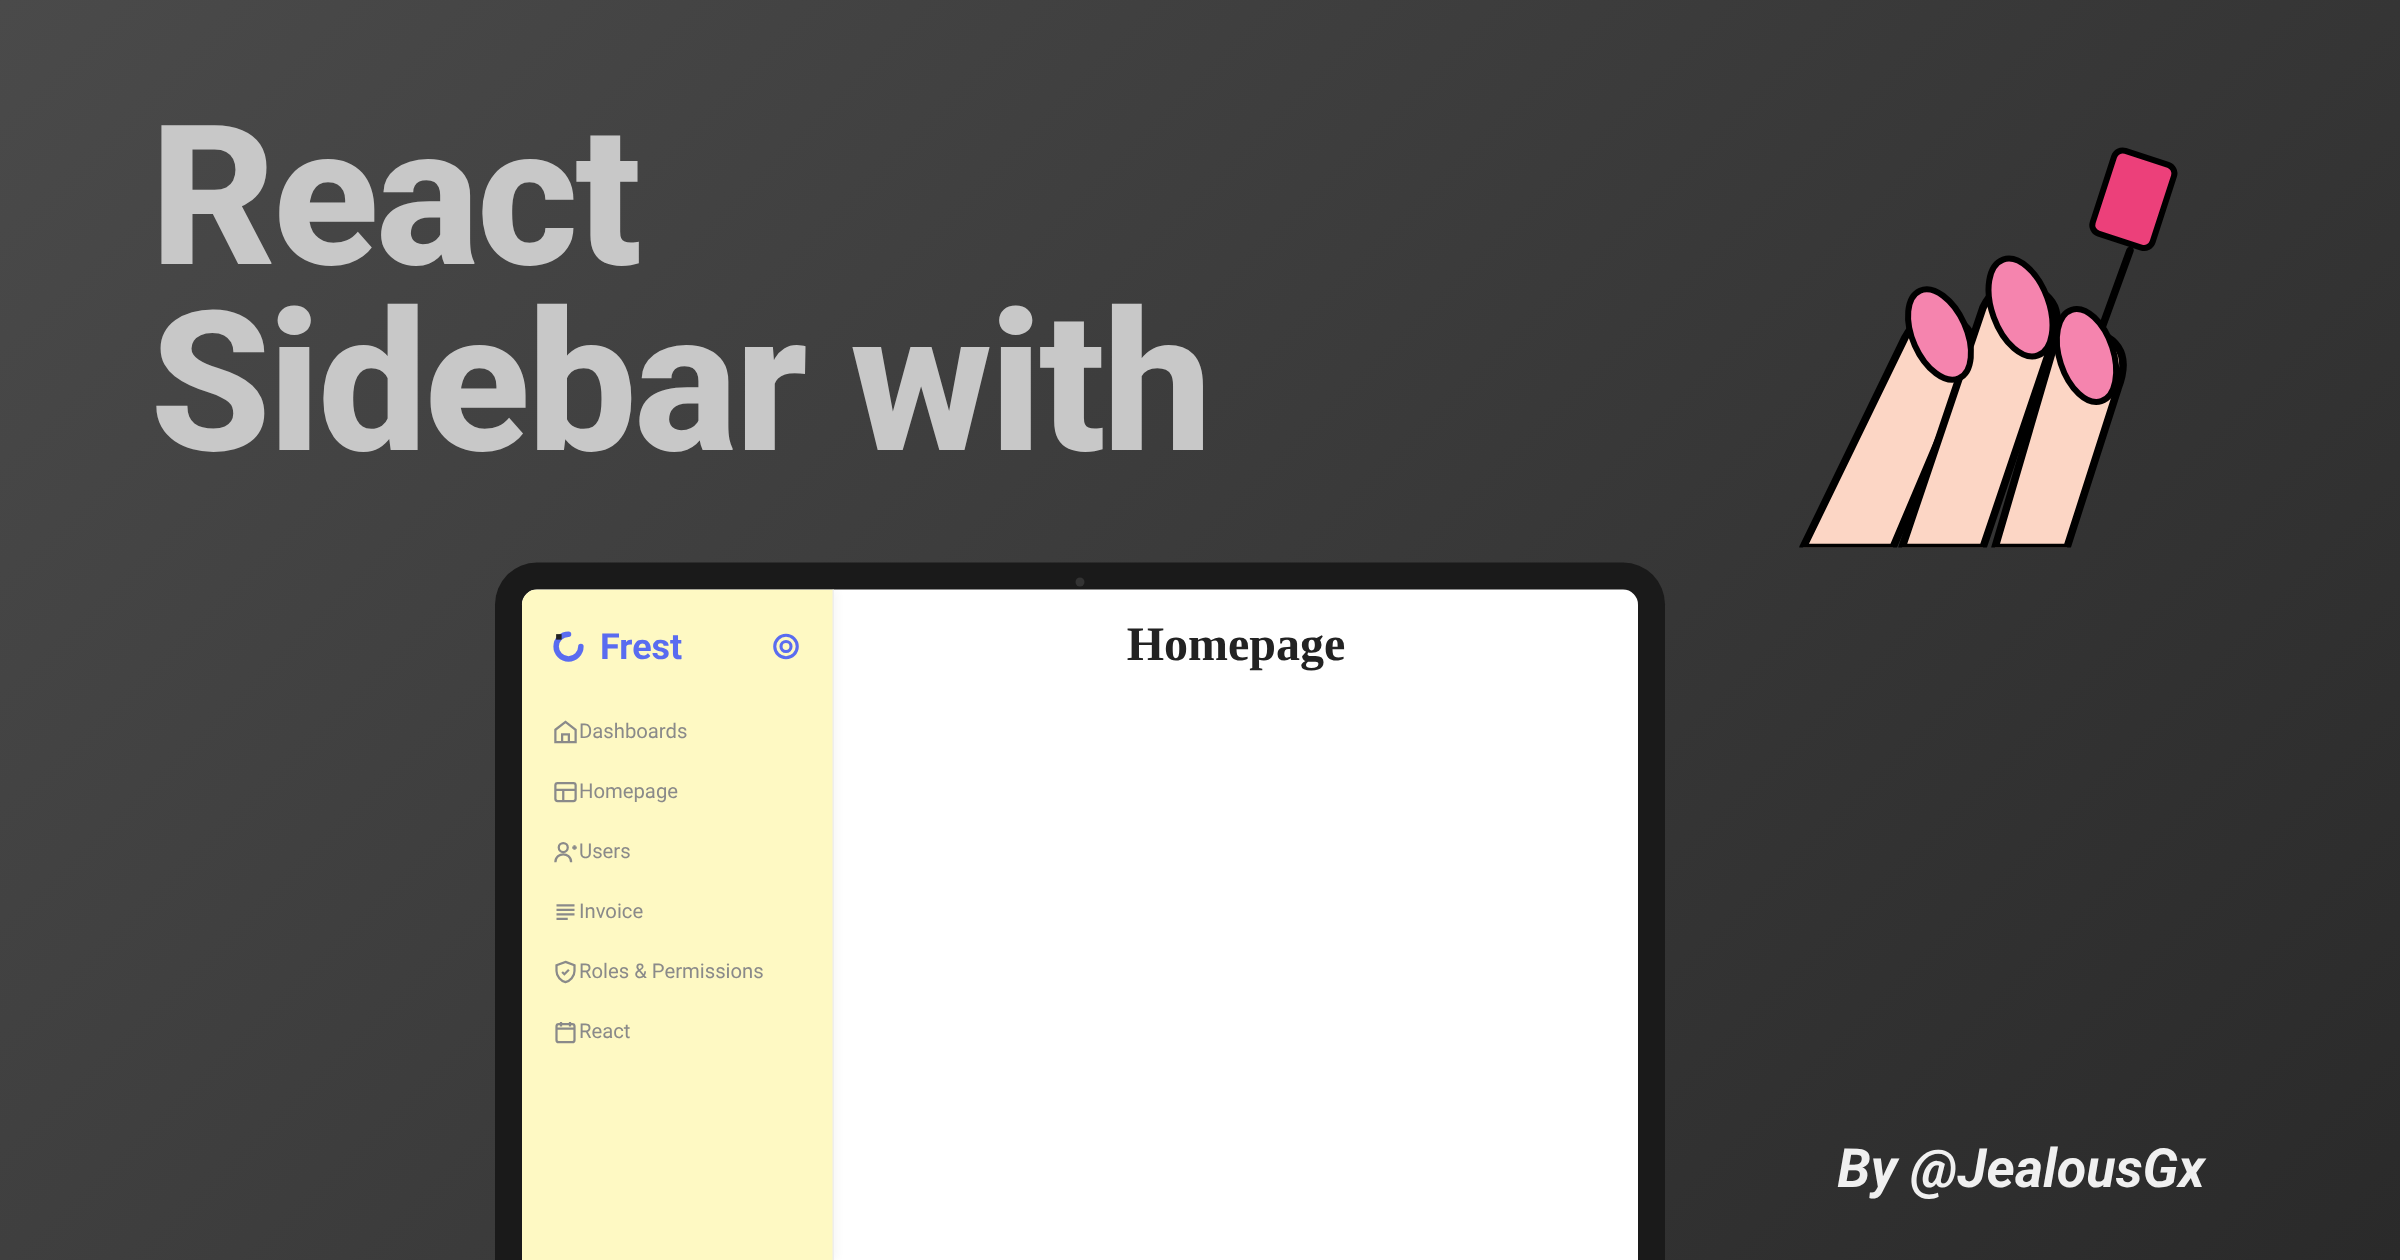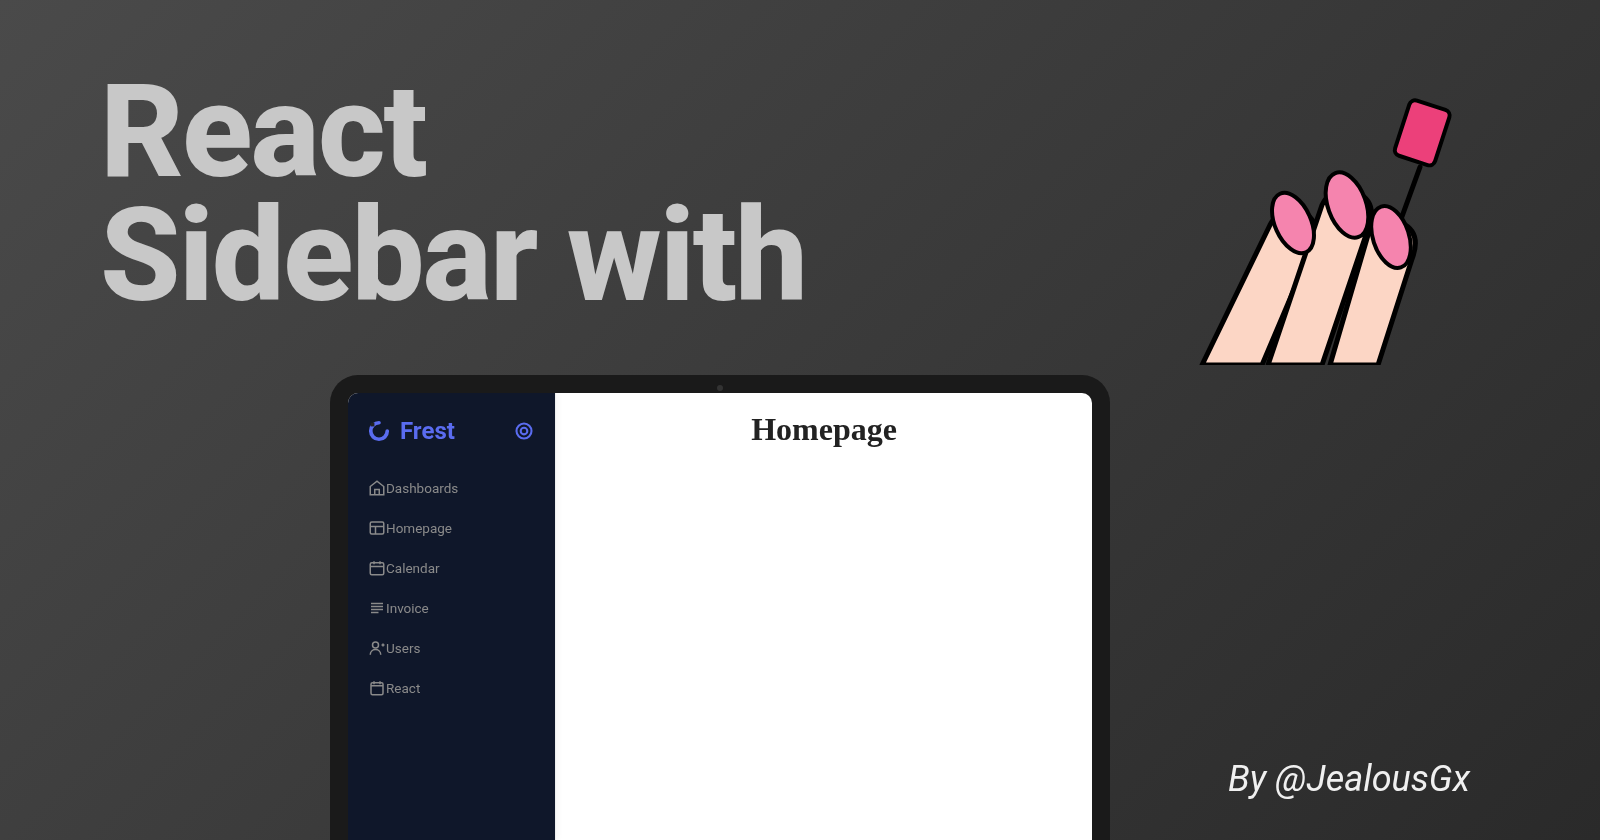--- a/index.html
+++ b/index.html
@@ -26,21 +26,21 @@
       top: 95px;
       right: 130px;
       width: 280px;
       height: 270px;
     }
     .credit {
       position: absolute;
       bottom: 40px;
       right: 130px;
       font-size: 36px;
-      font-weight: 400;
+      font-weight: 700;
       color: #f0f0f0;
       font-style: italic;
     }
     .laptop {
       position: absolute;
       bottom: 0;
       left: 330px;
       width: 780px;
       height: 465px;
       background: #1a1a1a;
@@ -61,21 +61,21 @@
     .screen {
       width: 100%;
       height: 100%;
       background: #fff;
       border-radius: 10px 10px 0 0;
       display: flex;
       overflow: hidden;
     }
     .sidebar {
       width: 208px;
-      background: #0f172a;
+      background: #fef9c3;
       border-right: 1px solid #eee;
       box-shadow: 2px 0 6px rgba(0,0,0,0.04);
       display: flex;
       flex-direction: column;
       padding-top: 16px;
       text-align: center;
     }
     .sidebar-header {
       display: flex;
       align-items: center;
@@ -208,56 +208,54 @@
           <span class="icon">
             <svg width="18" height="18" viewBox="0 0 24 24" fill="none" stroke-width="2">
               <rect x="3" y="4" width="18" height="16" rx="2"></rect>
                 <line x1="3" y1="10" x2="21" y2="10"></line>
                 <line x1="10" y1="10" x2="10" y2="20"></line>
             </svg>
           </span>
           <span>Homepage</span>
         </div>
 
-        <div class="nav-item">
-          <span class="icon">
-            <svg width="18" height="18" viewBox="0 0 24 24" fill="none" stroke-width="2">
-              <rect x="3" y="5" width="18" height="16" rx="2"></rect>
-                <line x1="3" y1="10" x2="21" y2="10"></line>
-                <line x1="8" y1="3" x2="8" y2="7"></line>
-                <line x1="16" y1="3" x2="16" y2="7"></line>
-            </svg>
-          </span>
-          <span>Calendar</span>
+
+        <div class="nav-item">
+          <span class="icon">
+            <svg width="18" height="18" viewBox="0 0 24 24" fill="none" stroke-width="2">
+              <circle cx="10" cy="8" r="4"></circle>
+                <path d="M3 21 C3 16 7 14 10 14 C13 14 17 16 17 21"></path>
+                <line x1="18" y1="8" x2="22" y2="8"></line>
+                <line x1="20" y1="6" x2="20" y2="10"></line>
+            </svg>
+          </span>
+          <span>Users</span>
         </div>
 
         <div class="nav-item">
           <span class="icon">
             <svg width="18" height="18" viewBox="0 0 24 24" fill="none" stroke-width="2">
               <line x1="4" y1="6" x2="20" y2="6"></line>
                 <line x1="4" y1="10" x2="20" y2="10"></line>
                 <line x1="4" y1="14" x2="20" y2="14"></line>
                 <line x1="4" y1="18" x2="14" y2="18"></line>
             </svg>
           </span>
           <span>Invoice</span>
         </div>
 
         <div class="nav-item">
           <span class="icon">
             <svg width="18" height="18" viewBox="0 0 24 24" fill="none" stroke-width="2">
-              <circle cx="10" cy="8" r="4"></circle>
-                <path d="M3 21 C3 16 7 14 10 14 C13 14 17 16 17 21"></path>
-                <line x1="18" y1="8" x2="22" y2="8"></line>
-                <line x1="20" y1="6" x2="20" y2="10"></line>
-            </svg>
-          </span>
-          <span>Users</span>
-        </div>
-
+              <path d="M12 3 L20 6 V11 C20 16 16 20 12 21 C8 20 4 16 4 11 V6 Z"></path>
+                <path d="M9 12 L11 14 L15 10"></path>
+            </svg>
+          </span>
+          <span>Roles &amp; Permissions</span>
+        </div>
 
         <div class="nav-item">
           <span class="icon">
             <svg width="18" height="18" viewBox="0 0 24 24" fill="none" stroke-width="2">
               <rect x="4" y="5" width="16" height="16" rx="2"></rect>
                 <line x1="4" y1="9" x2="20" y2="9"></line>
                 <line x1="8" y1="3" x2="8" y2="7"></line>
                 <line x1="16" y1="3" x2="16" y2="7"></line>
             </svg>
           </span>

